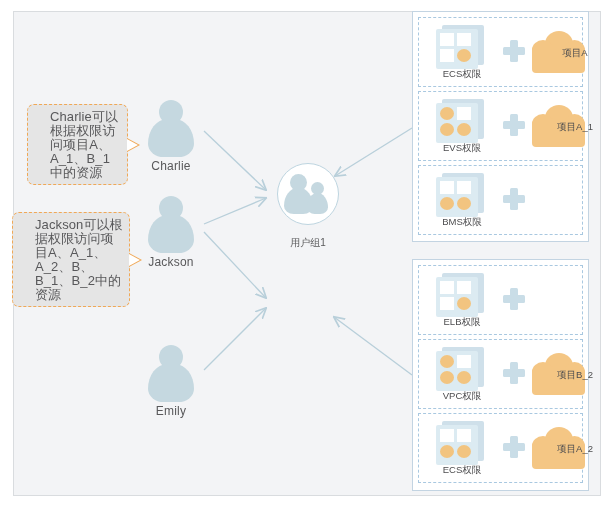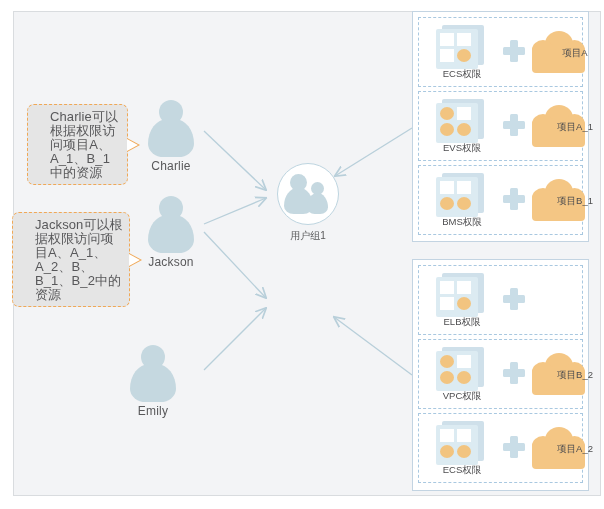--- a/index.html
+++ b/index.html
@@ -104,21 +104,21 @@
     border-radius: 23px 23px 19px 19px / 30px 30px 16px 16px;
   }
   .user .name {
     margin-top: 3px;
     font-size: 12px;
     color: #58585a;
     letter-spacing: 0.2px;
   }
   #user-charlie { left: 134px; top: 100px; }
   #user-jackson { left: 134px; top: 196px; }
-  #user-emily   { left: 116px; top: 345px; }
+  #user-emily   { left: 134px; top: 345px; }
 
   
   .group {
     position: absolute;
     width: 84px;
     text-align: center;
   }
   .group .circle {
     position: relative;
     width: 62px;
@@ -156,21 +156,21 @@
     left: 33px; top: 18px;
     width: 13px; height: 13px;
     border-radius: 50%;
   }
   .group .small-body {
     left: 29px; top: 29px;
     width: 21px; height: 21px;
     border-radius: 11px 11px 8px 8px / 15px 15px 7px 7px;
   }
   .group .label {
-    margin-top: 4px;
+    margin-top: 11px;
     font-size: 10px;
     color: #58585a;
   }
   #group-1 { left: 266px; top: 163px; }
   #group-2 { left: 266px; top: 273px; }
 
   
   .perm-panel {
     position: absolute;
     box-sizing: border-box;
@@ -444,27 +444,20 @@
           <div class="cell c1 sq"></div>
           <div class="cell c2 ci"></div>
           <div class="cell c3 ci"></div>
         </div>
       </div>
       <div class="perm-label">BMS权限</div>
       <div class="plus-icon">
           <i class="h"></i>
           <i class="v"></i>
         </div>
-      <div class="project-cloud">
-        <span class="puff p1"></span>
-          <span class="puff p2"></span>
-          <span class="puff p3"></span>
-        <span class="base"></span>
-        <span class="ptext">项目B_1</span>
-      </div>
     </div>
 
   </div>
 
   <div class="perm-panel" id="perm-panel-bottom">
 
     <div class="perm-row">
       <div class="perm-icon">
         <div class="sheet-back"></div>
         <div class="sheet-front"></div>

